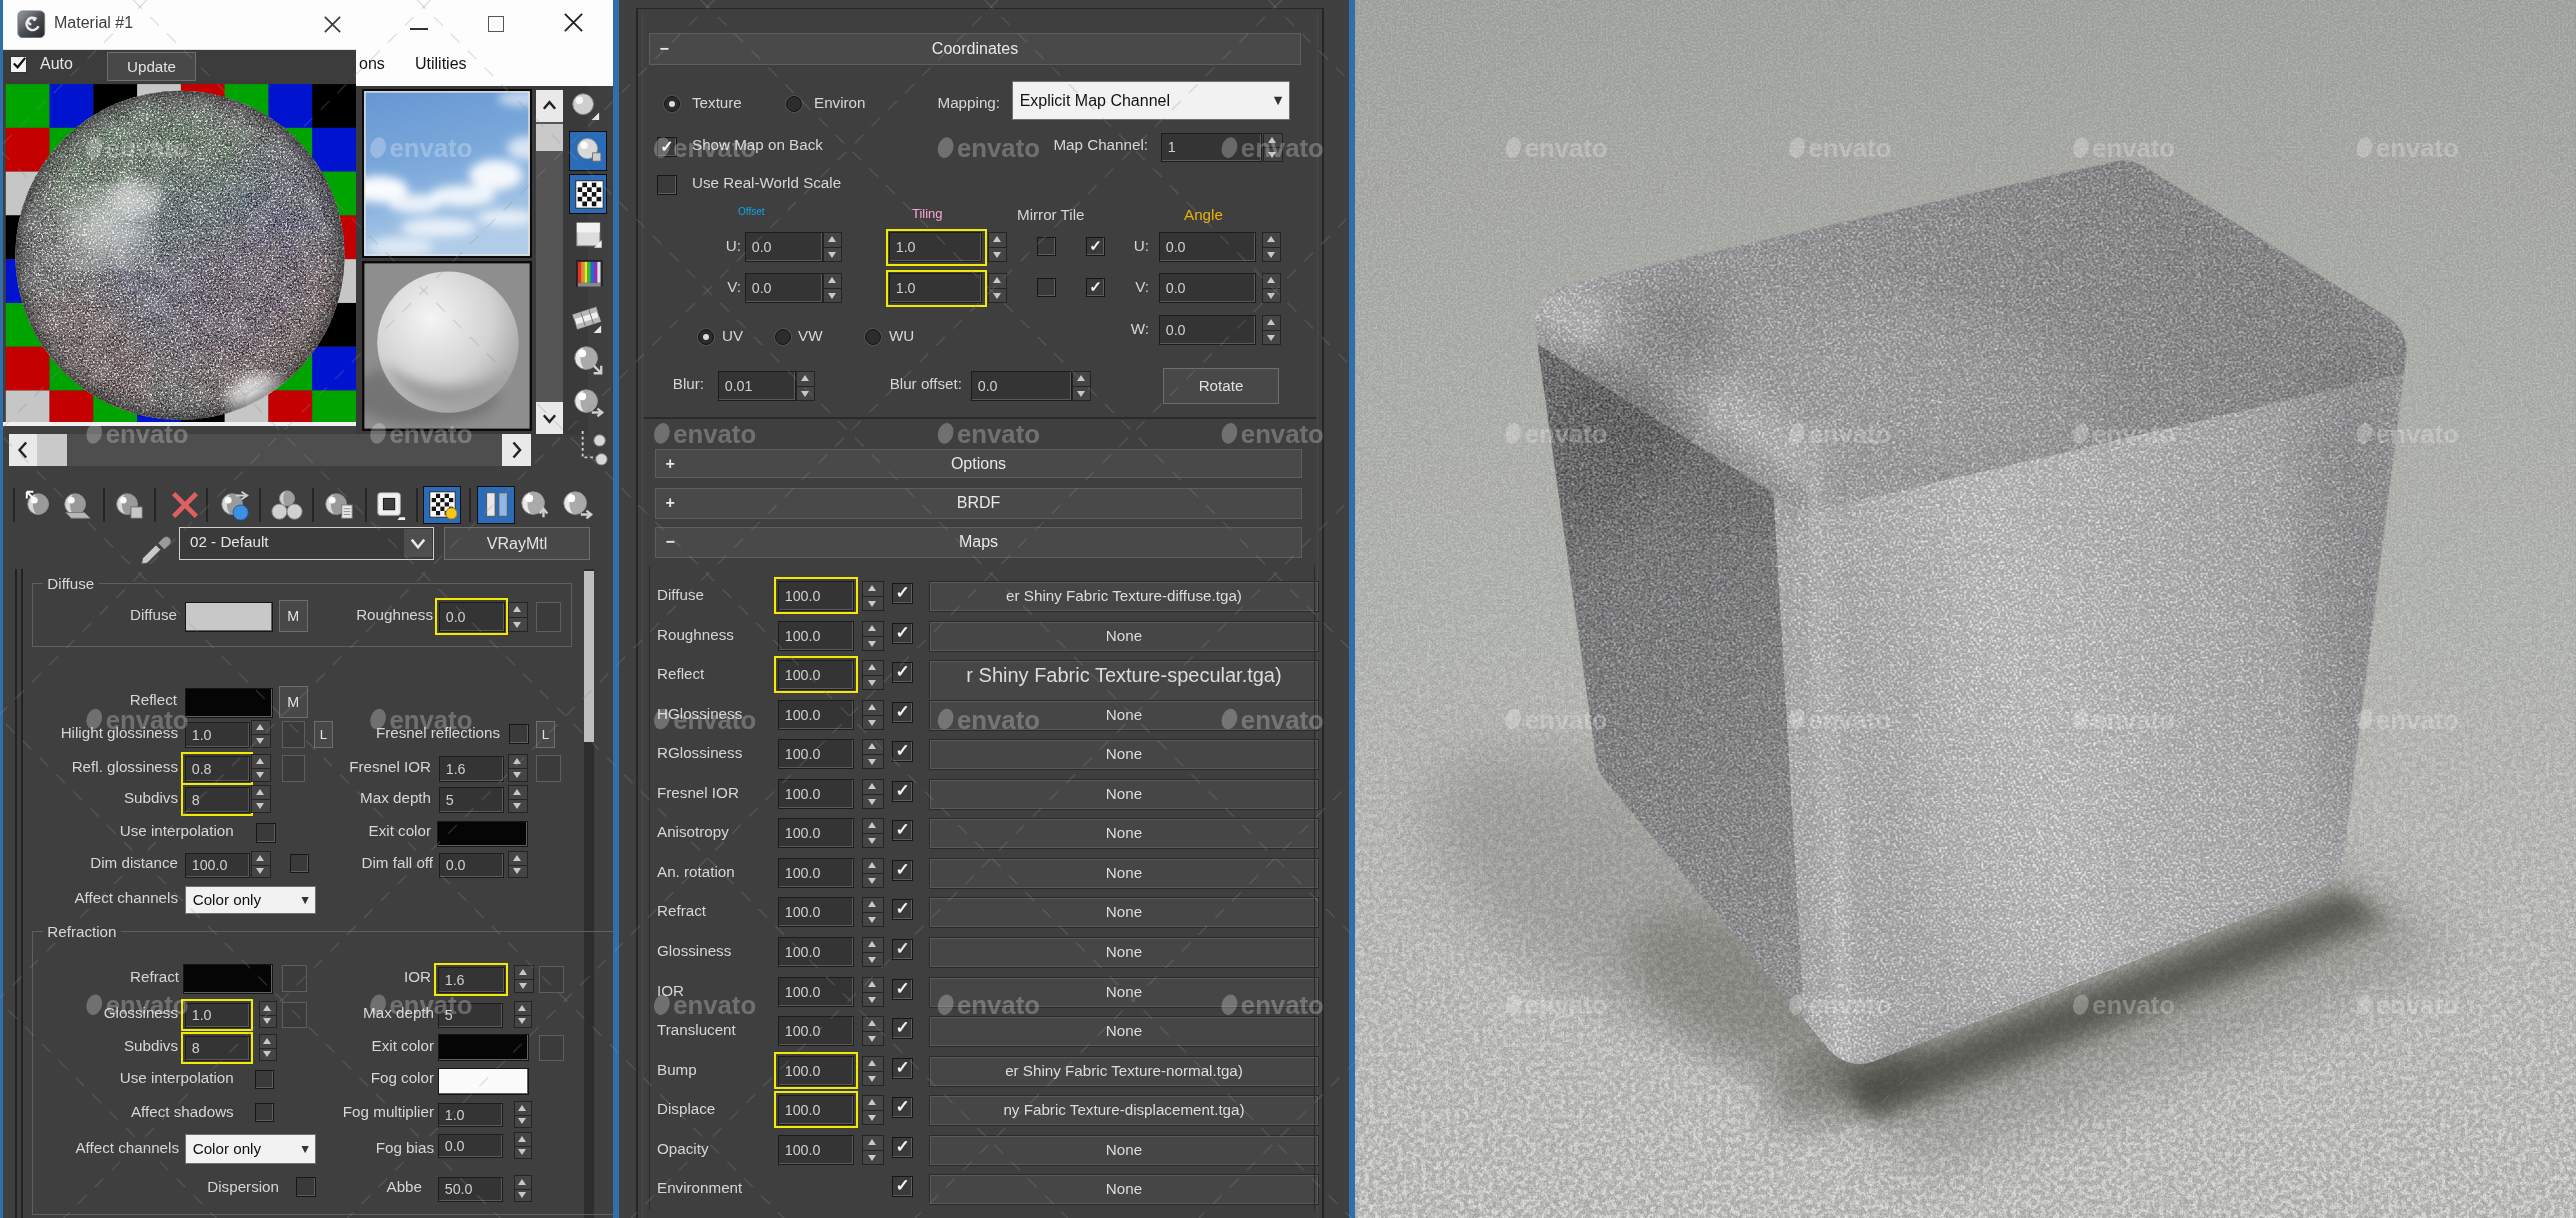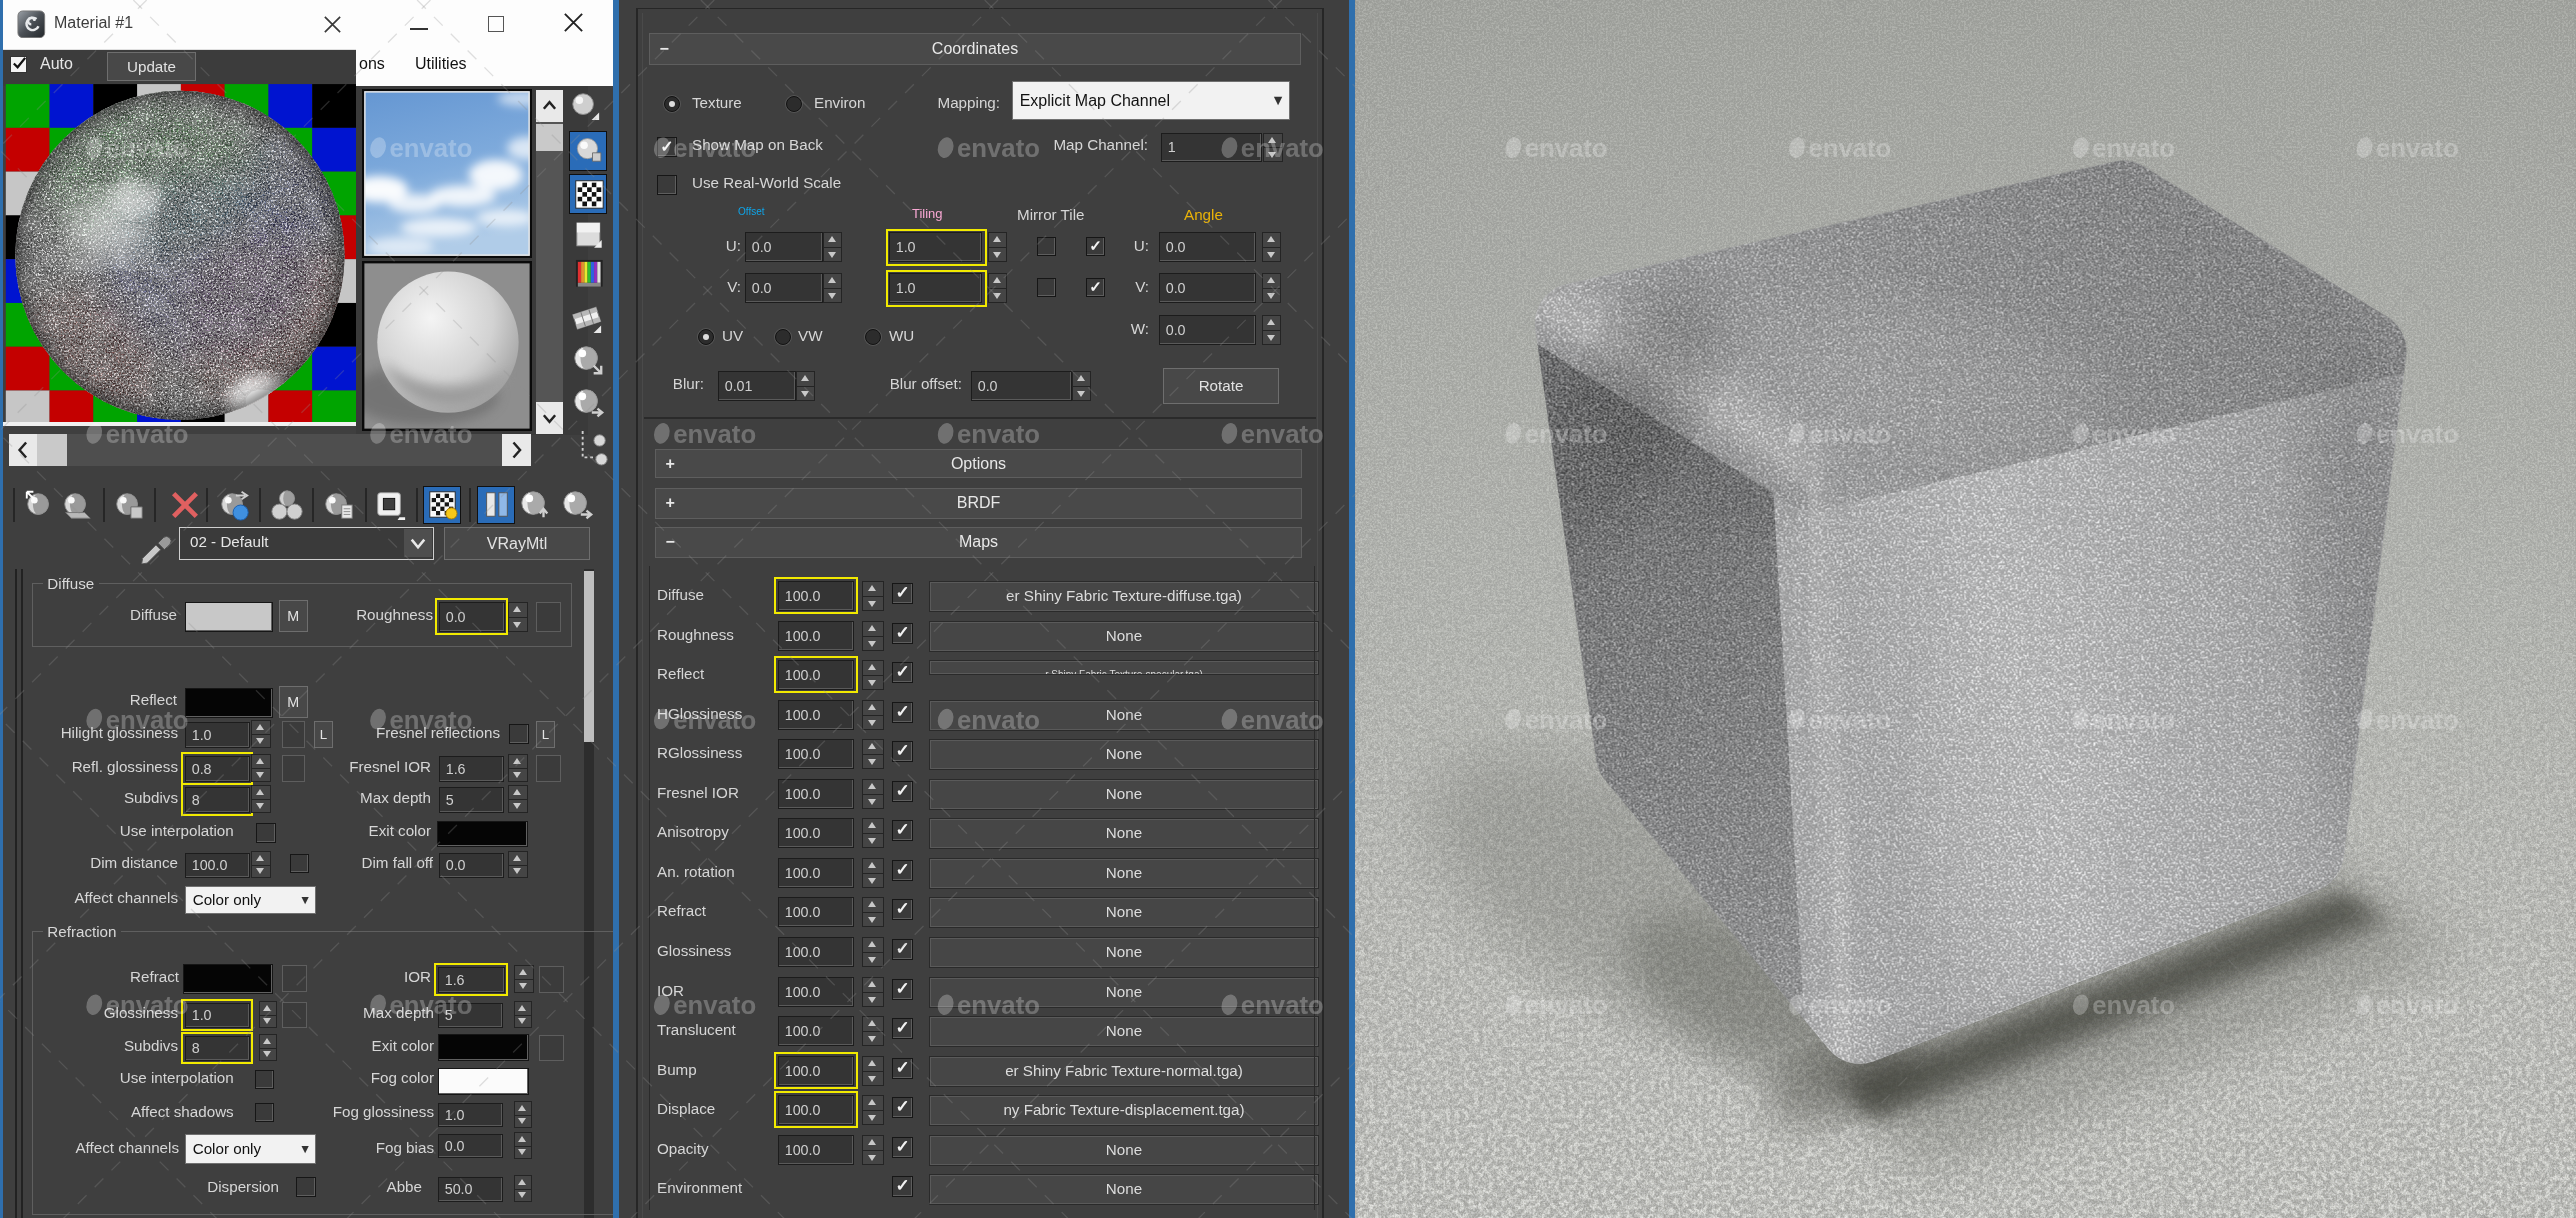--- a/index.html
+++ b/index.html
@@ -581,21 +581,21 @@
     </div>
 <div class="lbl lblr" style="left:186px;top:1037px;width:248px;font-size:15.2px;color:#d6d6d6">Exit color</div>
 <div class="sw" style="left:438px;top:1034px;width:91px;height:27px;background:#050505"></div>
 <div class="ab" style="left:539px;top:1035px;width:25px;height:26px;background:#3b3b3b;border:1px solid #5e5e5e"></div>
 <div class="lbl lblr" style="left:-14.3px;top:1069px;width:248px;font-size:15.2px;color:#d6d6d6">Use interpolation</div>
 <div class="chk" style="left:255px;top:1070px;width:19px;height:19px;line-height:16px;font-size:15.2px"></div>
 <div class="lbl lblr" style="left:186px;top:1069px;width:248px;font-size:15.2px;color:#d6d6d6">Fog color</div>
 <div class="sw" style="left:438px;top:1068px;width:91px;height:27px;background:#fbfbfb"></div>
 <div class="lbl lblr" style="left:-14.3px;top:1103px;width:248px;font-size:15.2px;color:#d6d6d6">Affect shadows</div>
 <div class="chk" style="left:255px;top:1103px;width:19px;height:19px;line-height:16px;font-size:15.2px"></div>
-<div class="lbl lblr" style="left:186px;top:1103px;width:248px;font-size:15.2px;color:#d6d6d6">Fog glossiness</div>
+<div class="lbl lblr" style="left:186px;top:1103px;width:248px;font-size:15.2px;color:#d6d6d6">Fog multiplier</div>
 <div class="box" style="left:438px;top:1103px;width:65px;height:24px;line-height:22px;font-size:14.3px">1.0</div>
 <div class="spin" style="left:514px;top:1101px;width:18px;height:27px">
       <i class="u"></i>
       <i class="d"></i>
       <em></em>
     </div>
 <div class="lbl lblr" style="left:-69px;top:1139px;width:248px;font-size:15.2px;color:#d6d6d6">Affect channels</div>
 <div class="wdd" style="left:185px;top:1134px;width:131px;height:29.5px;line-height:28px">Color only<span class="ar" style="top:0">▼</span></div>
 <div class="lbl lblr" style="left:186px;top:1139px;width:248px;font-size:15.2px;color:#d6d6d6">Fog bias</div>
 <div class="box" style="left:438px;top:1134px;width:65px;height:24px;line-height:22px;font-size:14.3px">0.0</div>
@@ -740,21 +740,21 @@
 <div class="mapbtn" style="left:929px;top:621px;width:390px;height:30.5px;line-height:28.6px;font-size:15.2px">None</div>
 <div class="lbl" style="left:657px;top:665px;font-size:15.2px;color:#d6d6d6">Reflect</div>
 <div class="box" style="left:778px;top:660px;width:76px;height:29.5px;line-height:28px;font-size:14.3px">100.0</div>
 <div class="ybox" style="left:774px;top:656px;width:84px;height:37px"></div>
 <div class="spin" style="left:862px;top:660px;width:22px;height:29.5px">
       <i class="u"></i>
       <i class="d"></i>
       <em></em>
     </div>
 <div class="chk" style="left:892px;top:662px;width:21px;height:21px;line-height:18px;font-size:17px">✓</div>
-<div class="mapbtn" style="left:929px;top:660px;width:390px;height:15px;line-height:28.6px;font-size:10px">r Shiny Fabric Texture-specular.tga)</div>
+<div class="mapbtn" style="left:929px;top:660px;width:390px;height:42px;line-height:28.6px;font-size:20px">r Shiny Fabric Texture-specular.tga)</div>
 <div class="lbl" style="left:657px;top:705px;font-size:15.2px;color:#d6d6d6">HGlossiness</div>
 <div class="box" style="left:778px;top:700px;width:76px;height:29.5px;line-height:28px;font-size:14.3px">100.0</div>
 <div class="spin" style="left:862px;top:700px;width:22px;height:29.5px">
       <i class="u"></i>
       <i class="d"></i>
       <em></em>
     </div>
 <div class="chk" style="left:892px;top:702px;width:21px;height:21px;line-height:18px;font-size:17px">✓</div>
 <div class="mapbtn" style="left:929px;top:700px;width:390px;height:30.5px;line-height:28.6px;font-size:15.2px">None</div>
 <div class="lbl" style="left:657px;top:744px;font-size:15.2px;color:#d6d6d6">RGlossiness</div>

